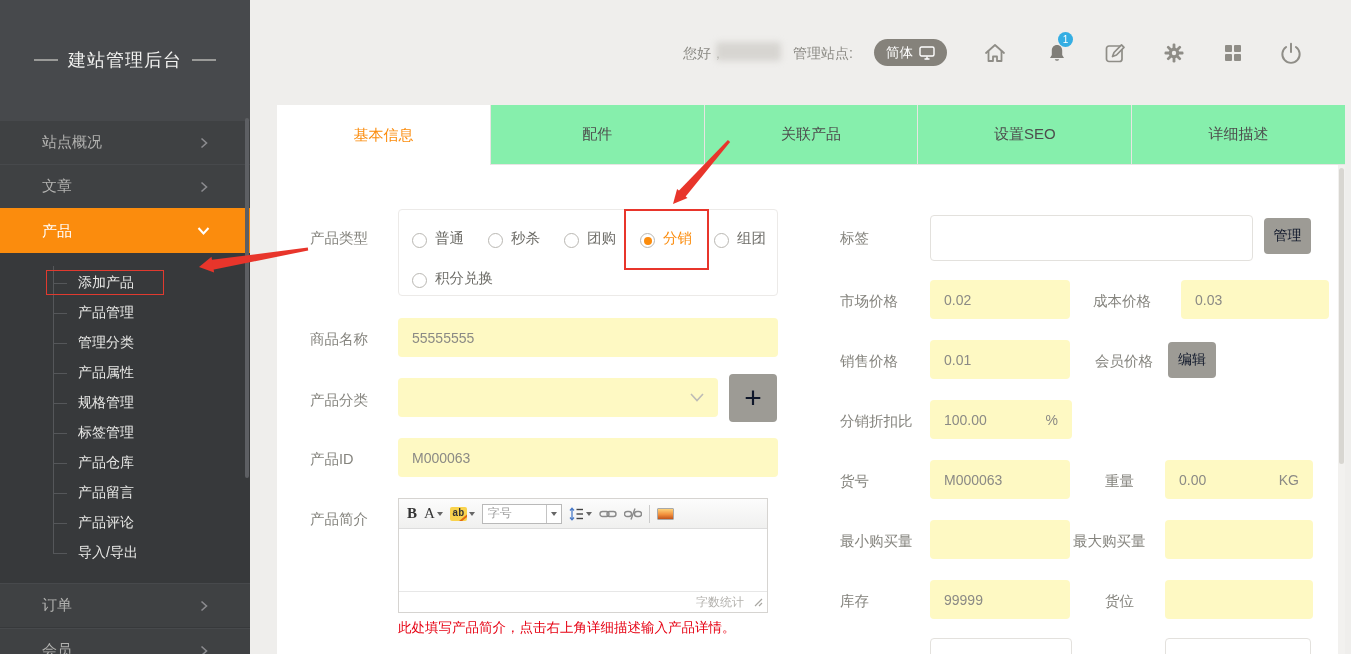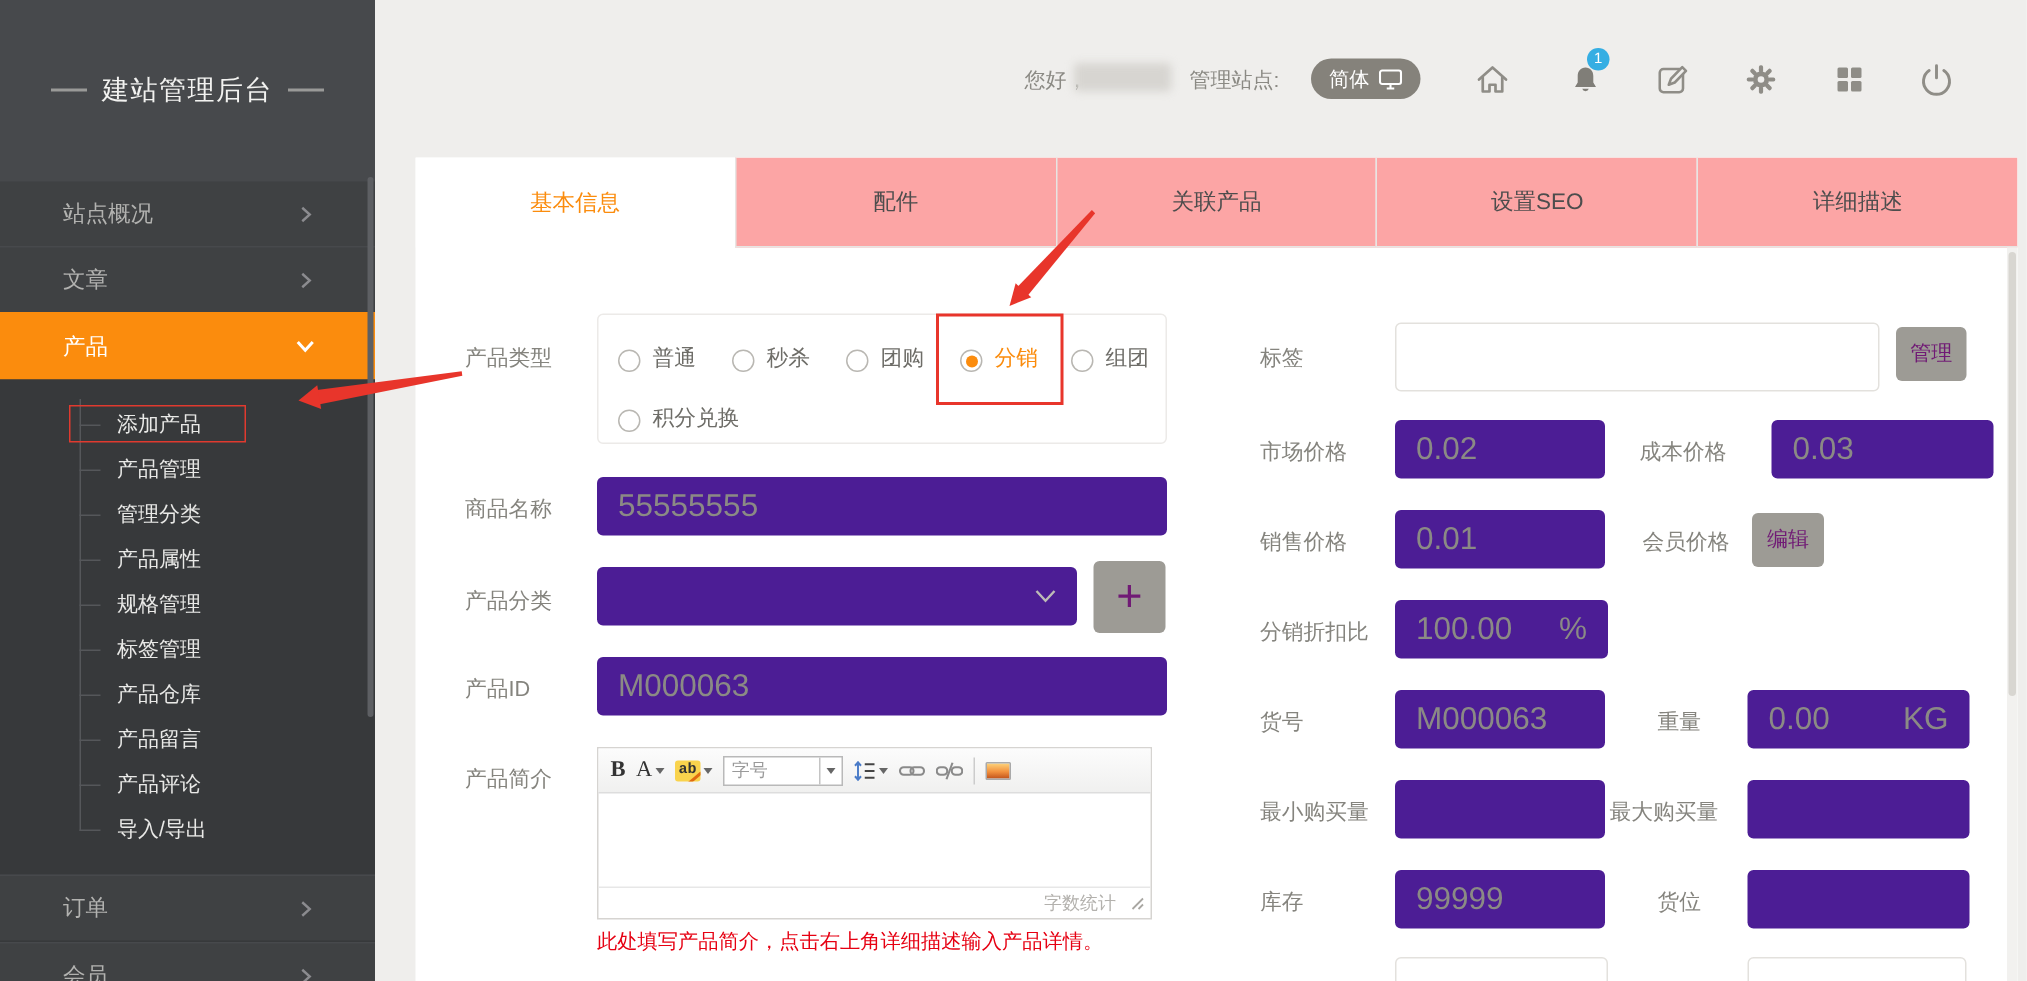--- a/index.html
+++ b/index.html
@@ -35,30 +35,30 @@
                background:#85827b; color:#fff; display:flex; align-items:center; justify-content:center;
                gap:6px; font-size:13.5px; cursor:pointer; }
   .icon-btn { position:absolute; top:39px; width:28px; height:28px; display:flex; align-items:center; justify-content:center; cursor:pointer; }
   .badge { position:absolute; left:1058px; top:32px; width:15px; height:15px; border-radius:50%;
            background:#35aee3; color:#fff; font-size:10px; display:flex; align-items:center; justify-content:center; }
 
   
   .panel { position:absolute; left:277px; top:105px; width:1068px; height:549px; background:#fff; overflow:hidden; }
   .tabs { position:absolute; left:0; top:0; width:1068px; height:60px; display:flex; }
   .tab { flex:1; display:flex; align-items:center; justify-content:center; font-size:15px; color:#4d4d4d;
-         background:#fca5a5; border-bottom:1px solid #e7e5e3; cursor:pointer; }
+         background:#86efac; border-bottom:1px solid #e7e5e3; cursor:pointer; }
   .tab + .tab { border-left:1px solid #e7e5e3; }
   .tab.active { background:#fff; color:#fb8c0d; border-bottom:none; }
 
   
   .flabel { position:absolute; font-size:14.5px; color:#85847e;text-align:right; }
-  .gfield { position:absolute; height:39px; background:#4c1d95; border-radius:4px; display:flex;
-            align-items:center; padding:0 14px; font-size:21px; color:#8b8a85; cursor:text; }
+  .gfield { position:absolute; height:39px; background:#fef9c3; border-radius:4px; display:flex;
+            align-items:center; padding:0 14px; font-size:14px; color:#8b8a85; cursor:text; }
   .wfield { position:absolute; background:#fff; border:1px solid #e3e1dd; border-radius:4px; cursor:text; }
-  .gbtn { position:absolute; background:#9d9b95; color:#701a75; border-radius:4px; border:none;
+  .gbtn { position:absolute; background:#9d9b95; color:#0f172a; border-radius:4px; border:none;
           display:flex; align-items:center; justify-content:center; font-size:14px; cursor:pointer;text-align:center; }
   .unit { margin-left:auto; color:#8b8a85; }
 
   
   .radio-box { position:absolute; left:121px; top:104px; width:380px; height:87px;
                background:#fff; border:1px solid #eceae8; border-radius:4px; }
   .radio-opt { position:absolute; display:flex; align-items:flex-end; height:20px; cursor:pointer; }
   .radio-circle { width:15px; height:15px; border-radius:50%; border:1px solid #b9b7b2; background:#fff; margin-right:8px;
                   display:flex; align-items:center; justify-content:center; }
   .radio-opt .rl { font-size:14.5px; color:#6e6d68; }

